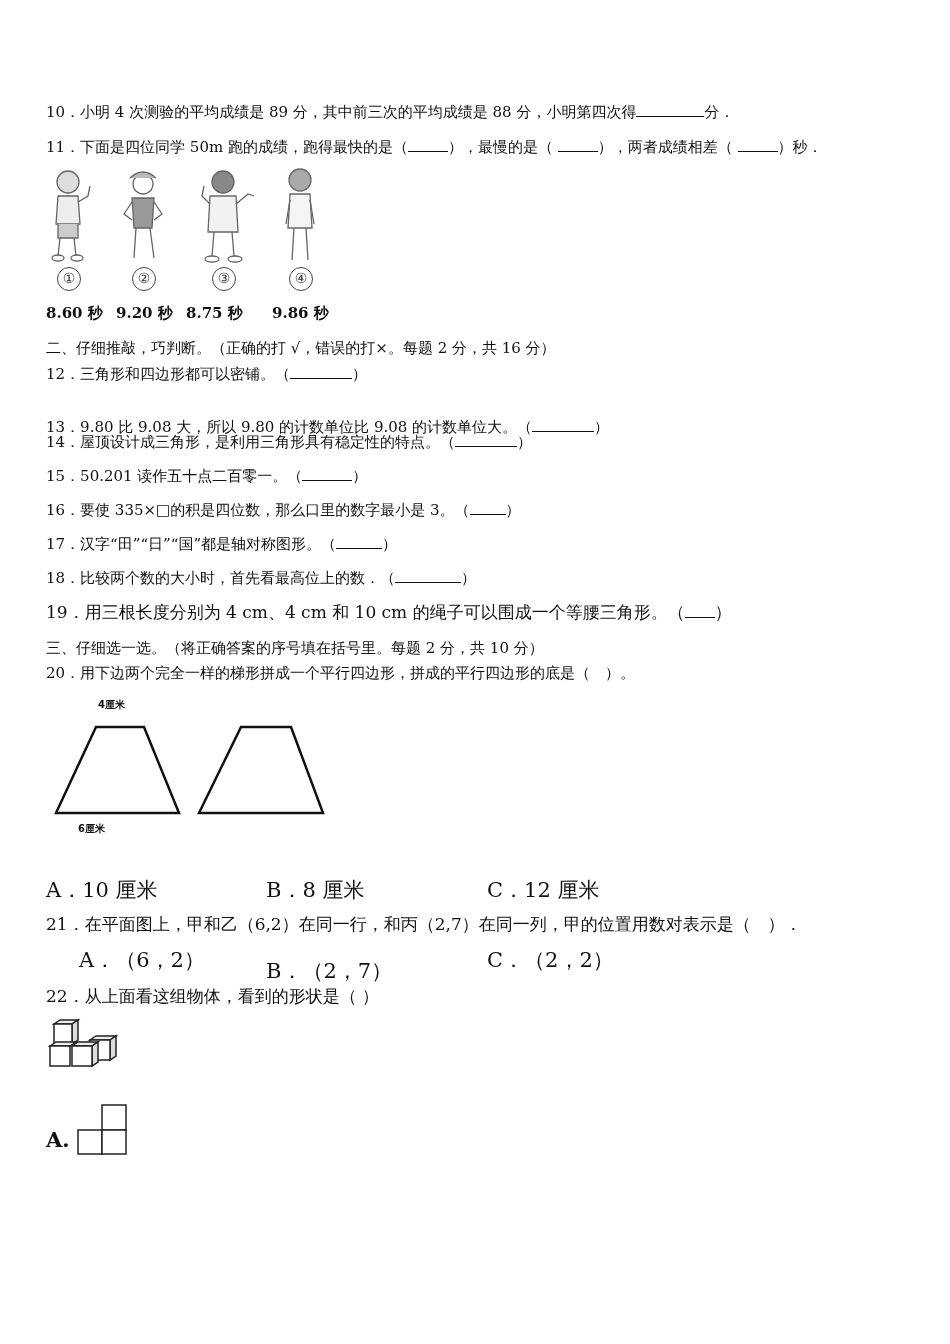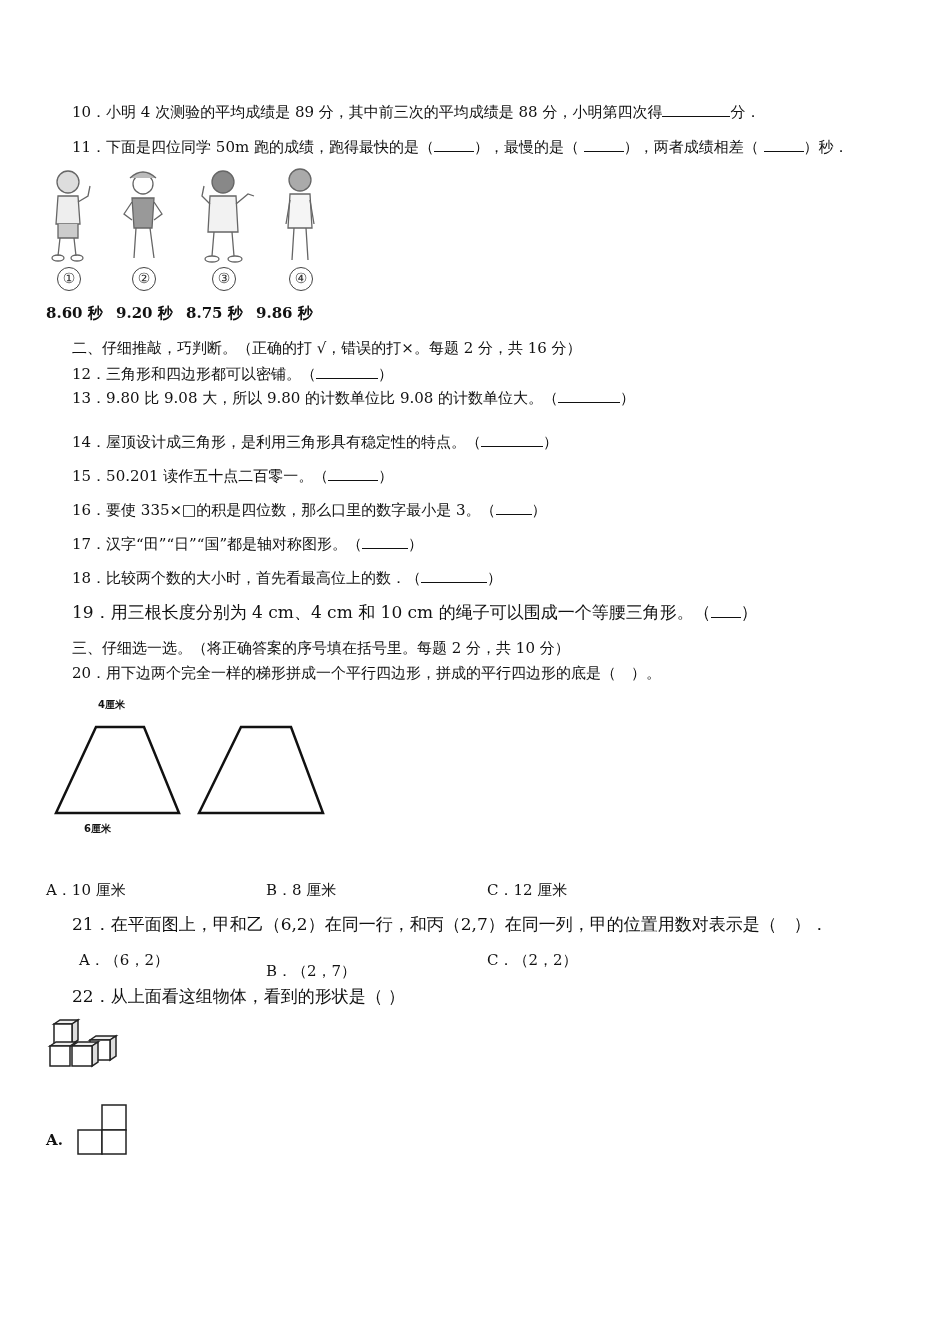--- a/index.html
+++ b/index.html
@@ -3,25 +3,25 @@
 <meta charset="utf-8">
 <style>
   html, body { margin: 0; padding: 0; background: #ffffff; }
   body {
     width: 950px; height: 1344px; position: relative; overflow: hidden;
     font-family: "DejaVu Serif", "Liberation Serif", serif;
     color: #111;
   }
   .line {
     position: absolute; left: 46px; white-space: nowrap;
-    font-size: 15px; line-height: 20px; margin-left: 26px;
+    font-size: 15px; line-height: 20px;
   }
   .line.big { font-size: 17px; }
   .blank { display: inline-block; border-bottom: 1.5px solid #111; height: 14px; vertical-align: baseline; }
-  .opt { position: absolute; white-space: nowrap; font-size: 15px; line-height: 20px; }
+  .opt { position: absolute; white-space: nowrap; font-size: 21px; line-height: 20px; }
   .figure { position: absolute; }
   .circle-num {
     position: absolute; width: 22px; height: 22px; border: 1.5px solid #444; border-radius: 50%;
     font-size: 14px; line-height: 22px; text-align: center; color: #333;
     font-family: "Liberation Serif", serif;
   }
   .times { position: absolute; left: 46px; top: 304px; font-size: 15px; font-weight: bold; white-space: nowrap; }
   .times span { margin-right: 8px; }
   .trap-label { position: absolute; font-size: 10px; font-weight: bold; font-family: "DejaVu Sans", sans-serif; }
 </style>
@@ -70,29 +70,29 @@
   <div class="circle-num" style="left:11px; top:101px;">①</div>
   <div class="circle-num" style="left:86px; top:101px;">②</div>
   <div class="circle-num" style="left:166px; top:101px;">③</div>
   <div class="circle-num" style="left:243px; top:101px;">④</div>
 </div>
 
 <div class="times">
   <span>8.60 秒</span>
   <span>9.20 秒</span>
   <span>8.75 秒</span>
-  <span style="margin-left:0;">9.86 秒</span>
+  <span style="margin-left:16px;">9.86 秒</span>
 </div>
 
 <div class="line" style="top:338px;">二、仔细推敲，巧判断。（正确的打 √，错误的打×。每题 2 分，共 16 分）</div>
 
 <div class="line" style="top:364px;">
   <span>12．三角形和四边形都可以密铺。（</span><span class="blank" style="width:62px;"></span><span>）</span>
 </div>
-<div class="line" style="top:388px;">
+<div class="line" style="top:417px;">
   <span>13．9.80 比 9.08 大，所以 9.80 的计数单位比 9.08 的计数单位大。（</span><span class="blank" style="width:62px;"></span><span>）</span>
 </div>
 <div class="line" style="top:432px;">
   <span>14．屋顶设计成三角形，是利用三角形具有稳定性的特点。（</span><span class="blank" style="width:62px;"></span><span>）</span>
 </div>
 <div class="line" style="top:466px;">
   <span>15．50.201 读作五十点二百零一。（</span><span class="blank" style="width:50px;"></span><span>）</span>
 </div>
 <div class="line" style="top:500px;">
   <span>16．要使 335×□的积是四位数，那么口里的数字最小是 3。（</span><span class="blank" style="width:36px;"></span><span>）</span>
@@ -109,21 +109,21 @@
 
 <div class="line" style="top:638px;">三、仔细选一选。（将正确答案的序号填在括号里。每题 2 分，共 10 分）</div>
 <div class="line" style="top:663px;">20．用下边两个完全一样的梯形拼成一个平行四边形，拼成的平行四边形的底是（　）。</div>
 
 <div class="figure" style="left:46px; top:695px; width:290px; height:155px;">
   <div class="trap-label" style="left:52px; top:3px;">4厘米</div>
   <svg width="290" height="130" viewBox="0 0 290 130" style="position:absolute; left:0; top:20px;">
     <polygon points="10,98 50,12 98,12 133,98" fill="none" stroke="#111" stroke-width="2.5"></polygon>
     <polygon points="153,98 195,12 245,12 277,98" fill="none" stroke="#111" stroke-width="2.5"></polygon>
   </svg>
-  <div class="trap-label" style="left:38px; top:127px;">6厘米</div>
+  <div class="trap-label" style="left:32px; top:127px;">6厘米</div>
 </div>
 
 <div class="opt" style="left:46px; top:880px;">A．10 厘米</div>
 <div class="opt" style="left:266px; top:880px;">B．8 厘米</div>
 <div class="opt" style="left:487px; top:880px;">C．12 厘米</div>
 
 <div class="line big" style="top:914px;">21．在平面图上，甲和乙（6,2）在同一行，和丙（2,7）在同一列，甲的位置用数对表示是（　）．</div>
 <div class="opt" style="left:46px; top:950px;margin-left:33px;">A．（6，2）</div>
 <div class="opt" style="left:266px; top:950px;margin-top:11px;">B．（2，7）</div>
 <div class="opt" style="left:487px; top:950px;">C．（2，2）</div>

